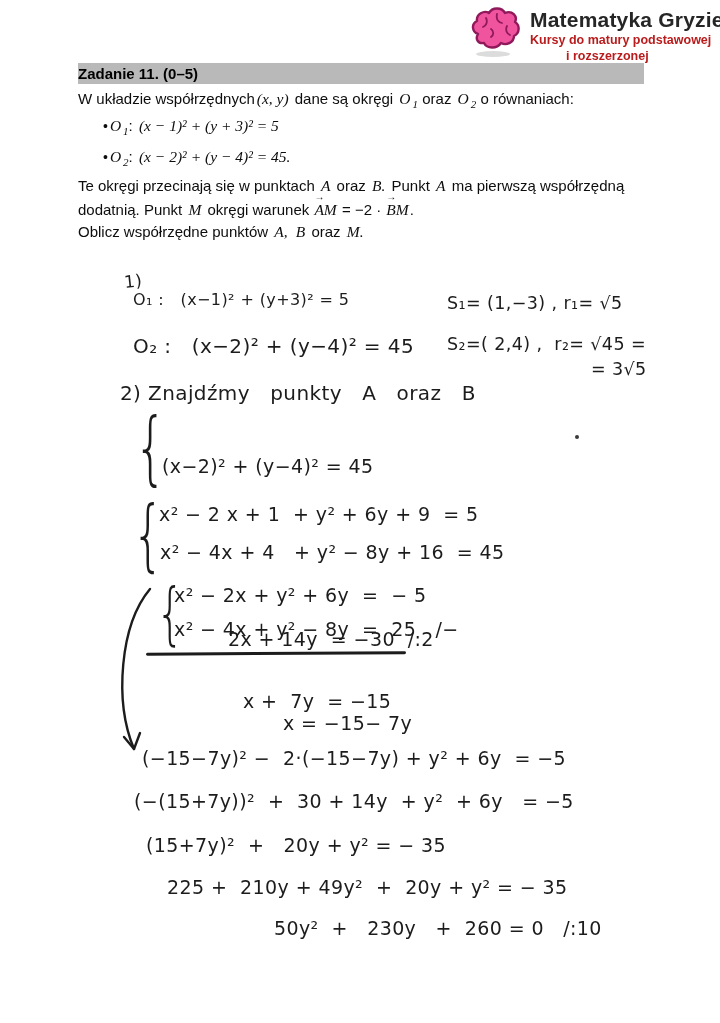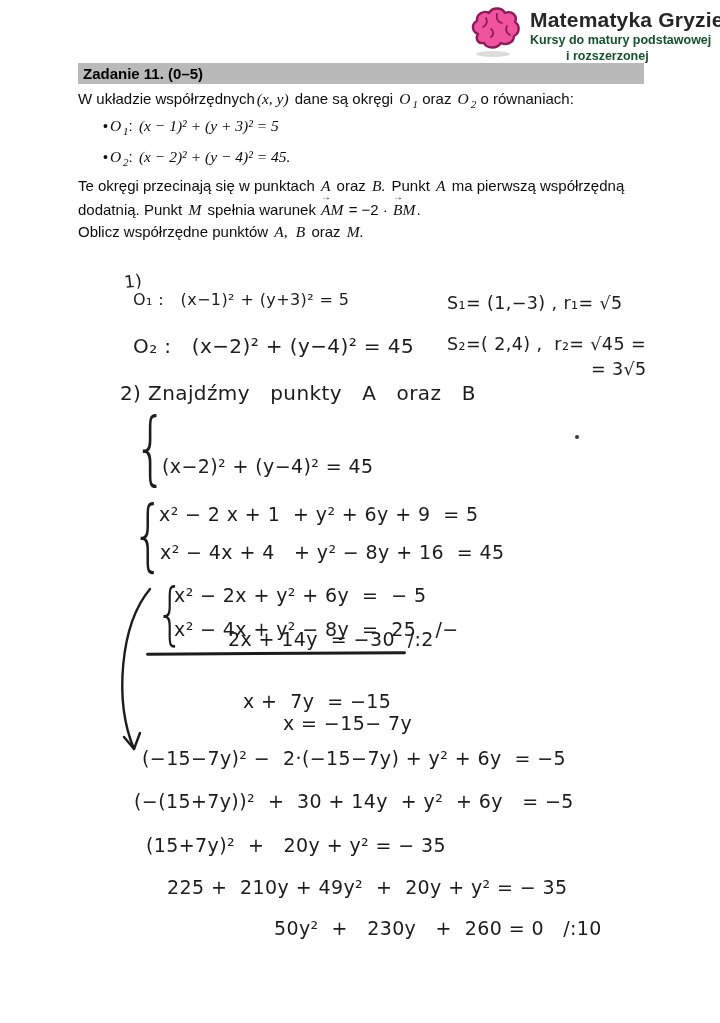--- a/index.html
+++ b/index.html
@@ -4,26 +4,26 @@
 <style>
   html,body{margin:0;padding:0;background:#fff;}
   .page{position:relative;width:720px;height:995px;background:#ffffff;overflow:hidden;
         font-family:"Liberation Sans",sans-serif;color:#111;}
 
   
   .logo{position:absolute;left:462px;top:2px;width:250px;height:62px;}
   .logo svg{position:absolute;left:2px;top:2px;}
   .brand{position:absolute;left:68px;top:6px;font-size:21px;font-weight:bold;color:#262626;
          letter-spacing:.2px;white-space:nowrap;}
-  .brand-sub{position:absolute;left:68px;font-size:12.5px;font-weight:bold;color:#14532d;white-space:nowrap;}
+  .brand-sub{position:absolute;left:68px;font-size:12.5px;font-weight:bold;color:#b91c1c;white-space:nowrap;}
   .sub1{top:31px;} .sub2{top:47px;padding-left:36px;}
 
   
   .task-header{position:absolute;left:78px;top:63px;width:566px;height:21px;background:#b9b9b9;
-               font-size:15px;font-weight:bold;color:#000;line-height:21px;padding-left:5px;
+               font-size:15px;font-weight:bold;color:#000;line-height:21px;
                box-sizing:border-box;}
   .p{position:absolute;left:78px;font-size:15px;color:#0d0d0d;white-space:nowrap;}
   .p span{display:inline;}
   .math{font-family:"Liberation Serif",serif;font-style:italic;font-size:15.5px;padding:0 2px;}
   .mathsub{font-family:"Liberation Serif",serif;font-style:italic;font-size:11px;vertical-align:-4px;}
   .bullet-dot{display:inline-block;width:22px;text-align:left;font-size:14px;}
   .bullet{left:103px;}
   .vec{position:relative;font-family:"Liberation Serif",serif;font-style:italic;font-size:15.5px;padding:0 1px;}
   .vec .arr{position:absolute;left:1px;top:-10px;font-size:10px;font-style:normal;letter-spacing:2px;}
 
@@ -56,21 +56,21 @@
   <div class="task-header">Zadanie 11. (0–5)</div>
 
   <div class="p" style="top:90px;"><span>W układzie współrzędnych</span><span class="math">(x, y)</span><span> dane są okręgi</span> <span class="math">O</span><span class="mathsub">1</span><span> oraz</span> <span class="math">O</span><span class="mathsub">2</span><span> o równaniach:</span></div>
 
   <div class="p bullet" style="top:117px;"><span class="bullet-dot">•</span><span class="math">O</span><span class="mathsub">1</span><span>:</span>  <span class="math">(x − 1)² + (y + 3)² = 5</span></div>
 
   <div class="p bullet" style="top:148px;"><span class="bullet-dot">•</span><span class="math">O</span><span class="mathsub">2</span><span>:</span>  <span class="math">(x − 2)² + (y − 4)² = 45.</span></div>
 
   <div class="p" style="top:177px;"><span>Te okręgi przecinają się w punktach</span> <span class="math">A</span> <span>oraz</span> <span class="math">B.</span> <span>Punkt</span> <span class="math">A</span> <span>ma pierwszą współrzędną</span></div>
 
-  <div class="p" style="top:201px;"><span>dodatnią. Punkt</span> <span class="math">M</span> <span>spełnia warunek</span> <span class="vec"><span class="arr">→</span><span>AM</span></span> <span>= −2 ·</span> <span class="vec"><span class="arr">→</span><span>BM</span></span><span>.</span></div>
+  <div class="p" style="top:201px;"><span>dodatnią. Punkt</span> <span class="math">M</span> <span>okręgi warunek</span> <span class="vec"><span class="arr">→</span><span>AM</span></span> <span>= −2 ·</span> <span class="vec"><span class="arr">→</span><span>BM</span></span><span>.</span></div>
 
   <div class="p" style="top:223px;"><span>Oblicz współrzędne punktów</span> <span class="math">A,</span> <span class="math">B</span> <span>oraz</span> <span class="math">M.</span></div>
 
   <div class="hw" style="left:124px;top:271px;font-size:17px;transform:rotate(-6deg);">1)</div>
   <div class="hw" style="left:133px;top:290px;font-size:16px;">O₁ :   (x−1)² + (y+3)² = 5</div>
   <div class="hw hw-sm" style="left:447px;top:293px;">S₁= (1,−3) , r₁= √5</div>
   <div class="hw" style="left:133px;top:334px;font-size:20px;">O₂ :   (x−2)² + (y−4)² = 45</div>
   <div class="hw hw-sm" style="left:447px;top:334px;text-align:right;">S₂=( 2,4) ,  r₂= √45 =</div>
   <div class="hw hw-sm" style="left:591px;top:359px;">= 3√5</div>
 

